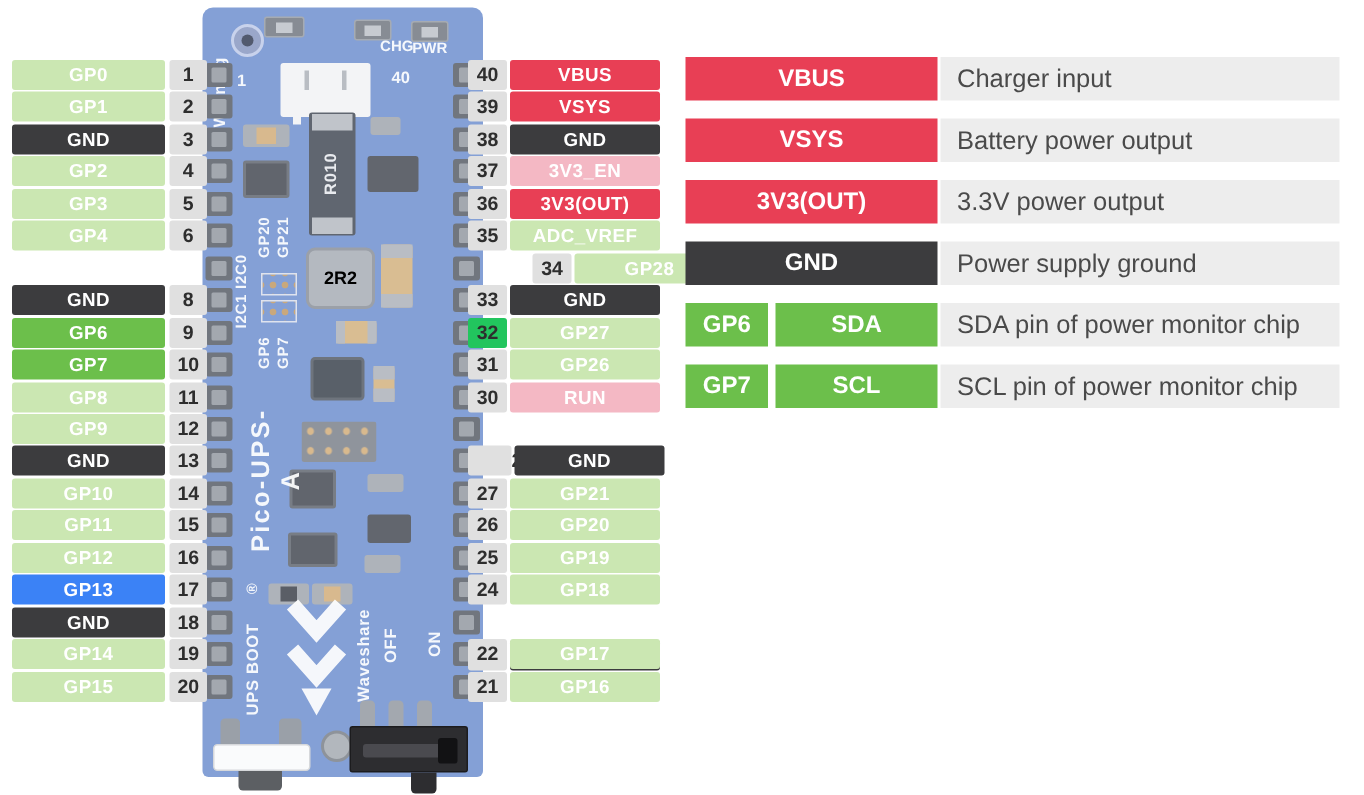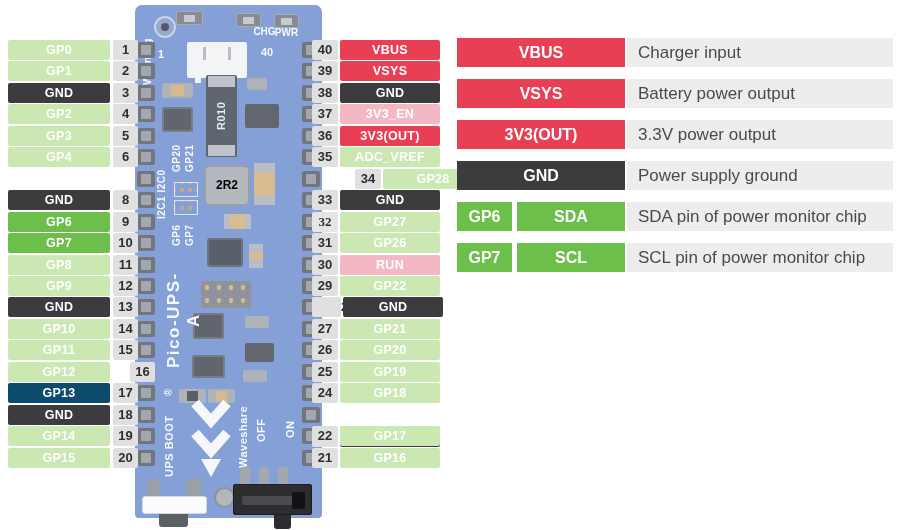--- a/index.html
+++ b/index.html
@@ -380,24 +380,24 @@
     <div class="pin-row left" style="top: 318.85px;">
       <div class="pin-label" style="background: rgb(203, 231, 178);">GP10</div>
       <div class="pin-number" style="background: rgb(224, 224, 224);">14</div>
     </div>
     <div class="pin-row left" style="top: 340.3px;">
       <div class="pin-label" style="background: rgb(203, 231, 178);">GP11</div>
       <div class="pin-number" style="background: rgb(224, 224, 224);">15</div>
     </div>
     <div class="pin-row left" style="top: 361.75px;">
       <div class="pin-label" style="background: rgb(203, 231, 178);">GP12</div>
-      <div class="pin-number" style="background: rgb(224, 224, 224); margin-left: 17px;">16</div>
+      <div class="pin-number" style="background: rgb(224, 224, 224);">16</div>
     </div>
     <div class="pin-row left" style="top: 383.2px;">
-      <div class="pin-label" style="background: #0c4a6e;">GP13</div>
+      <div class="pin-label" style="background: #3b82f6;">GP13</div>
       <div class="pin-number" style="background: rgb(224, 224, 224);">17</div>
     </div>
     <div class="pin-row left" style="top: 404.65px;">
       <div class="pin-label" style="background: rgb(60, 60, 62);">GND</div>
       <div class="pin-number" style="background: rgb(224, 224, 224);">18</div>
     </div>
     <div class="pin-row left" style="top: 426.1px;">
       <div class="pin-label" style="background: rgb(203, 231, 178);">GP14</div>
       <div class="pin-number" style="background: rgb(224, 224, 224);">19</div>
     </div>
@@ -431,34 +431,30 @@
     </div>
     <div class="pin-row right" style="top: 168.7px; padding-left: 43px;">
       <div class="pin-number" style="background: rgb(224, 224, 224);">34</div>
       <div class="pin-label" style="background: rgb(203, 231, 178);">GP28</div>
     </div>
     <div class="pin-row right" style="top: 190.15px;">
       <div class="pin-number" style="background: rgb(224, 224, 224);">33</div>
       <div class="pin-label" style="background: rgb(60, 60, 62);">GND</div>
     </div>
     <div class="pin-row right" style="top: 211.6px;">
-      <div class="pin-number" style="background: #e5e5e5; font-family: Liberation Serif, serif;">32</div>
+      <div class="pin-number" style="background: #22c55e;">32</div>
       <div class="pin-label" style="background: rgb(203, 231, 178);">GP27</div>
     </div>
     <div class="pin-row right" style="top: 233.05px;">
       <div class="pin-number" style="background: rgb(224, 224, 224);">31</div>
       <div class="pin-label" style="background: rgb(203, 231, 178);">GP26</div>
     </div>
     <div class="pin-row right" style="top: 254.5px;">
       <div class="pin-number" style="background: rgb(224, 224, 224);">30</div>
       <div class="pin-label" style="background: rgb(244, 184, 196);">RUN</div>
-    </div>
-    <div class="pin-row right" style="top: 275.95px;">
-      <div class="pin-number" style="background: rgb(224, 224, 224);">29</div>
-      <div class="pin-label" style="background: rgb(203, 231, 178);">GP22</div>
     </div>
     <div class="pin-row right" style="top: 297.4px;">
       <div class="pin-number" style="background: rgb(224, 224, 224); padding-left: 29px;">28</div>
       <div class="pin-label" style="background: rgb(60, 60, 62);">GND</div>
     </div>
     <div class="pin-row right" style="top: 318.85px;">
       <div class="pin-number" style="background: rgb(224, 224, 224);">27</div>
       <div class="pin-label" style="background: rgb(203, 231, 178);">GP21</div>
     </div>
     <div class="pin-row right" style="top: 340.3px;">

